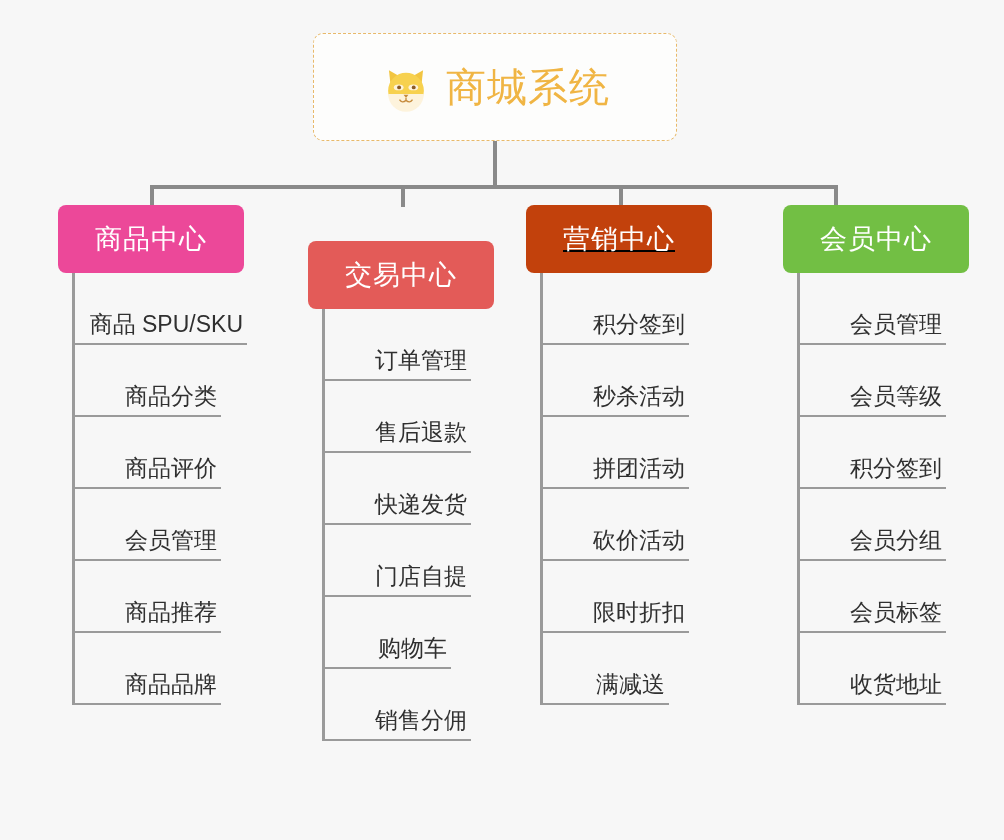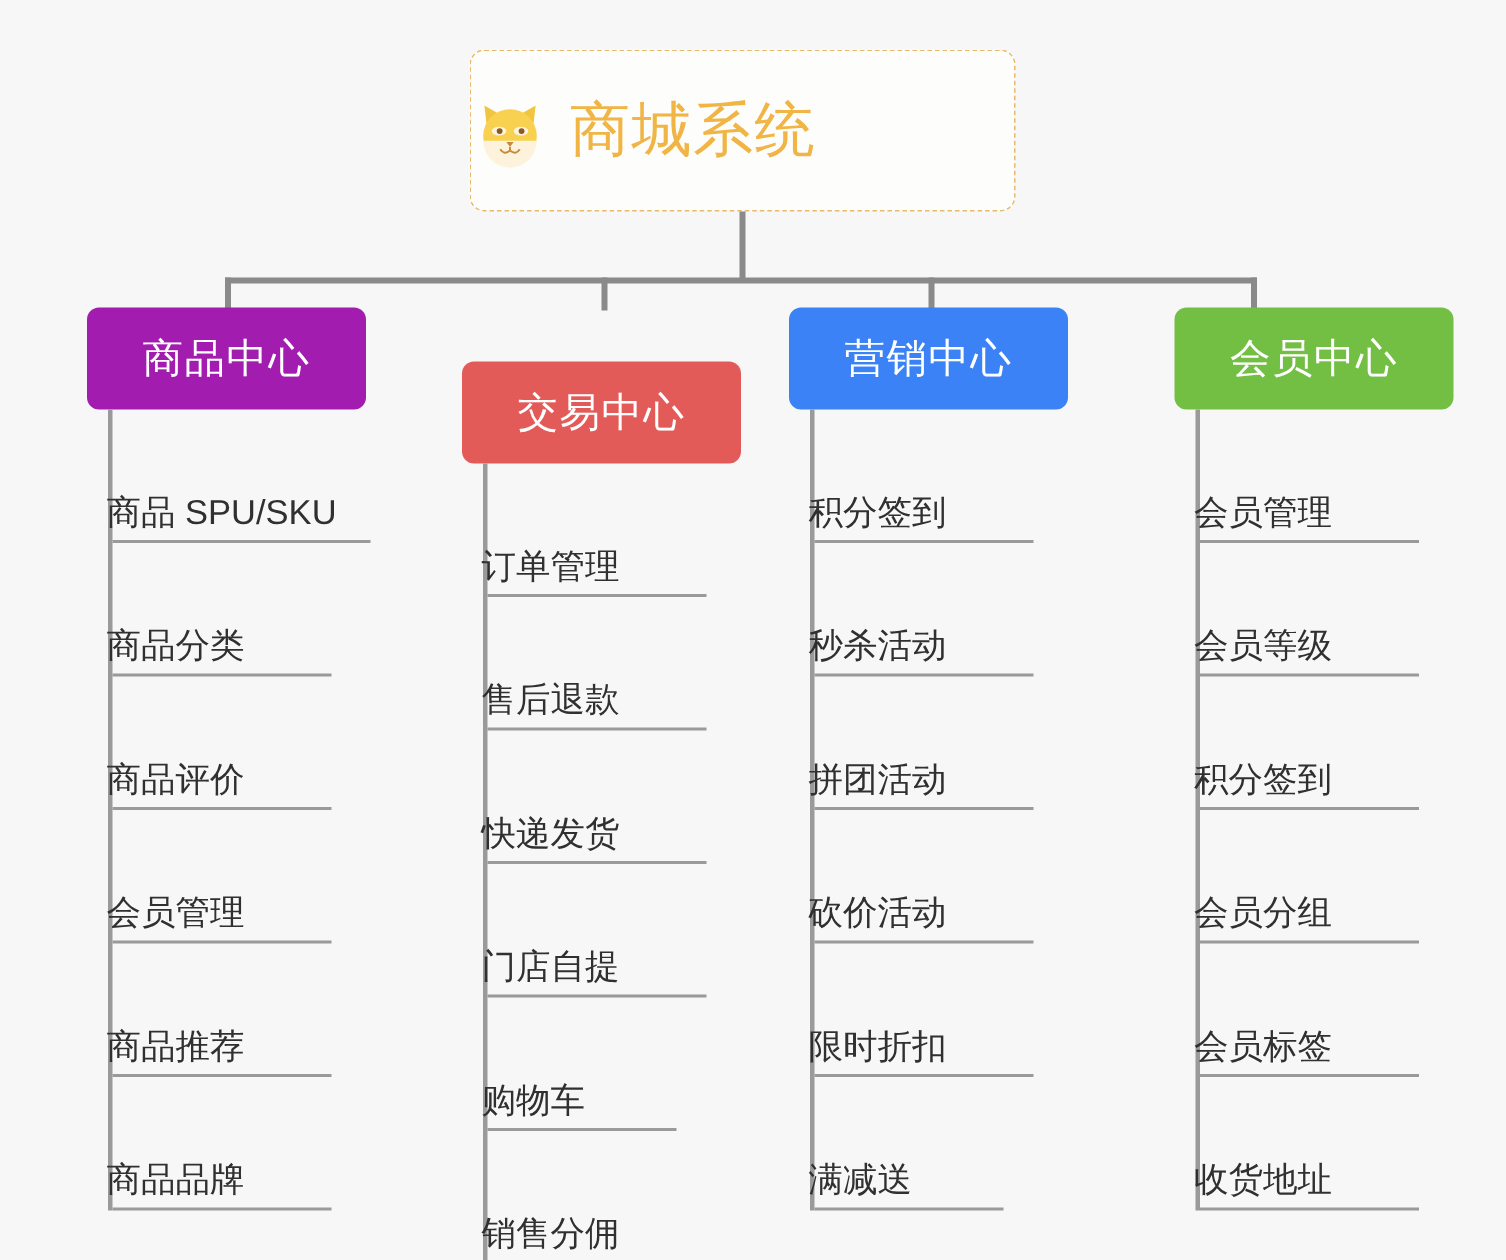--- a/index.html
+++ b/index.html
@@ -29,21 +29,21 @@
     left: 313px;
     top: 33px;
     width: 364px;
     height: 108px;
     box-sizing: border-box;
     background: #fdfdfc;
     border: 1px dashed #e8b96a;
     border-radius: 10px;
     display: flex;
     align-items: center;
-    justify-content: flex-start;
+    justify-content: center;
     gap: 14px;
   }
   .root-icon {
     width: 52px;
     height: 52px;
     flex: 0 0 52px;
     position: relative;
     top: 2px;
   }
   .root-title {
@@ -94,26 +94,27 @@
   
   .leaf-list {
     position: relative;
     margin-left: 14px;
     padding-left: 0;
     border-left: 3px solid #9a9a9a;
     width: 172px;
   }
   .leaf-item {
     position: relative;
-    height: 89px;
+    height: 72px;
     box-sizing: border-box;
     display: flex;
     align-items: flex-end;
     border-bottom: 2px solid #9a9a9a;
     padding-bottom: 4px;
+    justify-content: flex-end;
   }
   .leaf-label {
     font-size: 23px;
     color: #303030;
     line-height: 1.25;
     white-space: nowrap;
     position: relative;
     left: -4px;
   }
   
@@ -157,21 +158,21 @@
   <div class="conn conn-v" style="left: 493px; top: 141px; width: 4px; height: 46px; background: rgb(138, 138, 138);"></div>
 
   <div class="conn conn-h" style="left: 150px; top: 185px; width: 688px; height: 4px; background: rgb(138, 138, 138);"></div>
 
   <div class="conn conn-v" style="left: 150px; top: 185px; width: 4px; height: 22px; background: rgb(138, 138, 138);"></div>
   <div class="conn conn-v" style="left: 401px; top: 185px; width: 4px; height: 22px; background: rgb(138, 138, 138);"></div>
   <div class="conn conn-v" style="left: 619px; top: 185px; width: 4px; height: 22px; background: rgb(138, 138, 138);"></div>
   <div class="conn conn-v" style="left: 834px; top: 185px; width: 4px; height: 22px; background: rgb(138, 138, 138);"></div>
 
   <div class="column col-0">
-    <div class="cat-box" style="background: #a21caf;">
+    <div class="cat-box" style="background: #ec4899;">
       <span class="cat-label">商品中心</span>
     </div>
     <div class="leaf-list">
       <div class="leaf-item w-long">
           <span class="leaf-label">商品 SPU/SKU</span>
         </div>
       <div class="leaf-item w-mid">
           <span class="leaf-label">商品分类</span>
         </div>
       <div class="leaf-item w-mid">
@@ -209,21 +210,21 @@
       <div class="leaf-item w-short">
           <span class="leaf-label">购物车</span>
         </div>
       <div class="leaf-item w-mid">
           <span class="leaf-label">销售分佣</span>
         </div>
     </div>
   </div>
 
   <div class="column col-2">
-    <div class="cat-box" style="background: #3b82f6;">
+    <div class="cat-box" style="background: #c2410c; text-decoration: underline;">
       <span class="cat-label">营销中心</span>
     </div>
     <div class="leaf-list">
       <div class="leaf-item w-mid">
           <span class="leaf-label">积分签到</span>
         </div>
       <div class="leaf-item w-mid">
           <span class="leaf-label">秒杀活动</span>
         </div>
       <div class="leaf-item w-mid">

